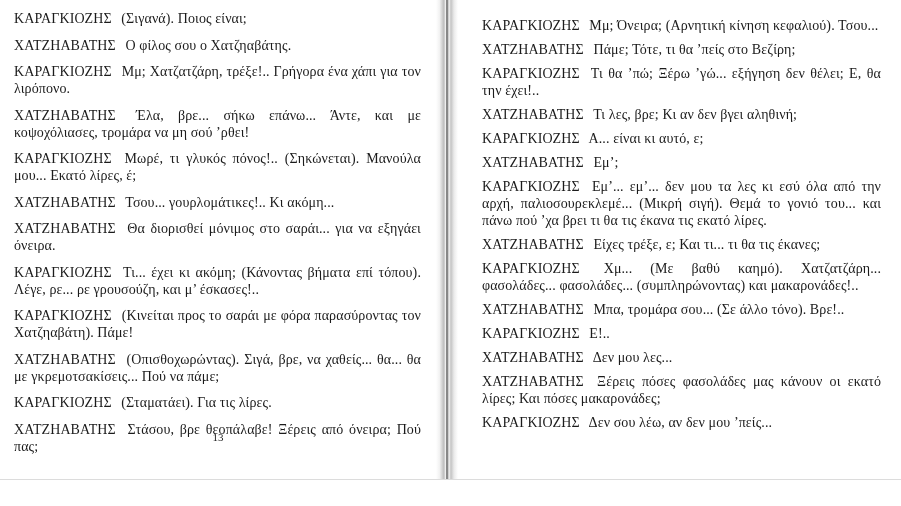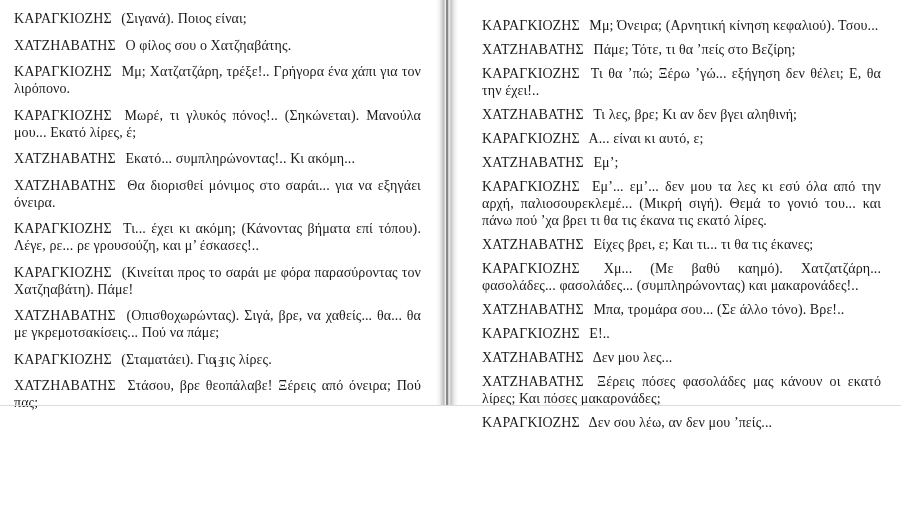--- a/index.html
+++ b/index.html
@@ -10,21 +10,21 @@
   body {
     width: 901px;
     height: 506px;
     overflow: hidden;
     font-family: "Liberation Serif", "DejaVu Serif", serif;
   }
   .spread {
     position: relative;
     display: flex;
     width: 901px;
-    height: 406px;
+    height: 480px;
     background: #ffffff;
   }
   .page {
     position: relative;
     height: 100%;
     box-sizing: border-box;
     background: #ffffff;
   }
   .page-left {
     width: 436px;
@@ -87,22 +87,23 @@
 </head>
 <body>
 
 <div class="spread">
 
   <div class="page page-left">
     <div class="page-text">
         <p class="dialogue"><span class="speaker">ΚΑΡΑΓΚΙΟΖΗΣ</span> <span class="line">(Σιγανά). Ποιος είναι;</span></p>
         <p class="dialogue"><span class="speaker">ΧΑΤΖΗΑΒΑΤΗΣ</span> <span class="line">Ο φίλος σου ο Χατζηαβάτης.</span></p>
         <p class="dialogue"><span class="speaker">ΚΑΡΑΓΚΙΟΖΗΣ</span> <span class="line">Μμ; Χατζατζάρη, τρέξε!.. Γρήγορα ένα χάπι για τον λιρόπονο.</span></p>
+        <p class="dialogue"><span class="speaker">ΧΑΤΖΗΑΒΑΤΗΣ</span> <span class="line">Έλα, βρε... σήκω επάνω... Άντε, και με κοψοχόλιασες, τρομάρα να μη σού ’ρθει!</span></p>
         <p class="dialogue"><span class="speaker">ΚΑΡΑΓΚΙΟΖΗΣ</span> <span class="line">Μωρέ, τι γλυκός πόνος!.. (Σηκώνεται). Μανούλα μου... Εκατό λίρες, έ;</span></p>
-        <p class="dialogue"><span class="speaker">ΧΑΤΖΗΑΒΑΤΗΣ</span> <span class="line">Εκατό... συμπληρώνοντας!.. Κι ακόμη...</span></p>
+        <p class="dialogue"><span class="speaker">ΧΑΤΖΗΑΒΑΤΗΣ</span> <span class="line">Τσου... γουρλομάτικες!.. Κι ακόμη...</span></p>
         <p class="dialogue"><span class="speaker">ΧΑΤΖΗΑΒΑΤΗΣ</span> <span class="line">Θα διορισθεί μόνιμος στο σαράι... για να εξηγάει όνειρα.</span></p>
         <p class="dialogue"><span class="speaker">ΚΑΡΑΓΚΙΟΖΗΣ</span> <span class="line">Τι... έχει κι ακόμη; (Κάνοντας βήματα επί τόπου). Λέγε, ρε... ρε γρουσούζη, και μ’ έσκασες!..</span></p>
         <p class="dialogue"><span class="speaker">ΚΑΡΑΓΚΙΟΖΗΣ</span> <span class="line">(Κινείται προς το σαράι με φόρα παρασύροντας τον Χατζηαβάτη). Πάμε!</span></p>
         <p class="dialogue"><span class="speaker">ΧΑΤΖΗΑΒΑΤΗΣ</span> <span class="line">(Οπισθοχωρώντας). Σιγά, βρε, να χαθείς... θα... θα με γκρεμοτσακίσεις... Πού να πάμε;</span></p>
         <p class="dialogue"><span class="speaker">ΚΑΡΑΓΚΙΟΖΗΣ</span> <span class="line">(Σταματάει). Για τις λίρες.</span></p>
         <p class="dialogue"><span class="speaker">ΧΑΤΖΗΑΒΑΤΗΣ</span> <span class="line">Στάσου, βρε θεοπάλαβε! Ξέρεις από όνειρα; Πού πας;</span></p>
       </div>
     <div class="page-number">13</div>
   </div>
 
@@ -110,21 +111,21 @@
 
   <div class="page page-right">
     <div class="page-text">
         <p class="dialogue"><span class="speaker">ΚΑΡΑΓΚΙΟΖΗΣ</span> <span class="line">Μμ; Όνειρα; (Αρνητική κίνηση κεφαλιού). Τσου...</span></p>
         <p class="dialogue"><span class="speaker">ΧΑΤΖΗΑΒΑΤΗΣ</span> <span class="line">Πάμε; Τότε, τι θα ’πείς στο Βεζίρη;</span></p>
         <p class="dialogue"><span class="speaker">ΚΑΡΑΓΚΙΟΖΗΣ</span> <span class="line">Τι θα ’πώ; Ξέρω ’γώ... εξήγηση δεν θέλει; Ε, θα την έχει!..</span></p>
         <p class="dialogue"><span class="speaker">ΧΑΤΖΗΑΒΑΤΗΣ</span> <span class="line">Τι λες, βρε; Κι αν δεν βγει αληθινή;</span></p>
         <p class="dialogue"><span class="speaker">ΚΑΡΑΓΚΙΟΖΗΣ</span> <span class="line">Α... είναι κι αυτό, ε;</span></p>
         <p class="dialogue"><span class="speaker">ΧΑΤΖΗΑΒΑΤΗΣ</span> <span class="line">Εμ’;</span></p>
         <p class="dialogue"><span class="speaker">ΚΑΡΑΓΚΙΟΖΗΣ</span> <span class="line">Εμ’... εμ’... δεν μου τα λες κι εσύ όλα από την αρχή, παλιοσουρεκλεμέ... (Μικρή σιγή). Θεμά το γονιό του... και πάνω πού ’χα βρει τι θα τις έκανα τις εκατό λίρες.</span></p>
-        <p class="dialogue"><span class="speaker">ΧΑΤΖΗΑΒΑΤΗΣ</span> <span class="line">Είχες βρει, ε; Και τι... τι θα τις έκανες;</span></p>
+        <p class="dialogue"><span class="speaker">ΧΑΤΖΗΑΒΑΤΗΣ</span> <span class="line">Είχες τρέξε, ε; Και τι... τι θα τις έκανες;</span></p>
         <p class="dialogue"><span class="speaker">ΚΑΡΑΓΚΙΟΖΗΣ</span> <span class="line">Χμ... (Με βαθύ καημό). Χατζατζάρη... φασολάδες... φασολάδες... (συμπληρώνοντας) και μακαρονάδες!..</span></p>
         <p class="dialogue"><span class="speaker">ΧΑΤΖΗΑΒΑΤΗΣ</span> <span class="line">Μπα, τρομάρα σου... (Σε άλλο τόνο). Βρε!..</span></p>
         <p class="dialogue"><span class="speaker">ΚΑΡΑΓΚΙΟΖΗΣ</span> <span class="line">Ε!..</span></p>
         <p class="dialogue"><span class="speaker">ΧΑΤΖΗΑΒΑΤΗΣ</span> <span class="line">Δεν μου λες...</span></p>
         <p class="dialogue"><span class="speaker">ΧΑΤΖΗΑΒΑΤΗΣ</span> <span class="line">Ξέρεις πόσες φασολάδες μας κάνουν οι εκατό λίρες; Και πόσες μακαρονάδες;</span></p>
         <p class="dialogue"><span class="speaker">ΚΑΡΑΓΚΙΟΖΗΣ</span> <span class="line">Δεν σου λέω, αν δεν μου ’πείς...</span></p>
       </div>
   </div>
 
   <div class="bottom-edge"></div>

